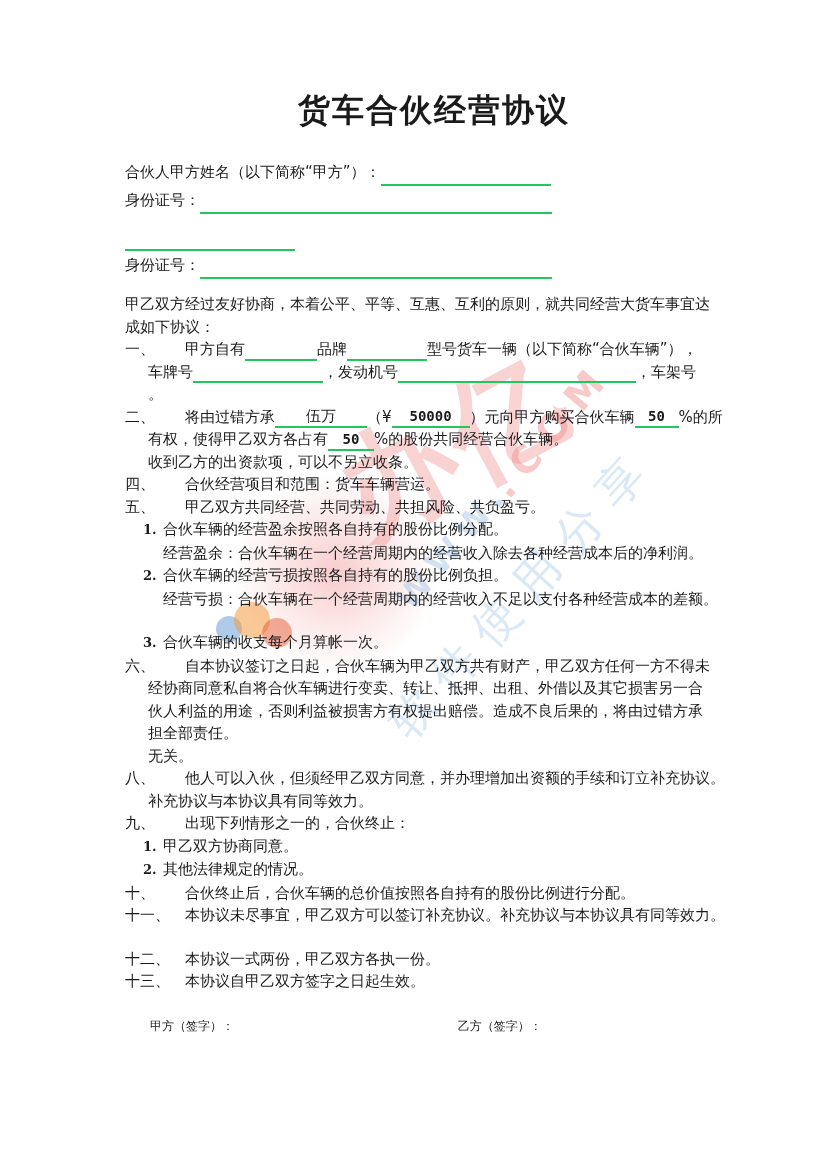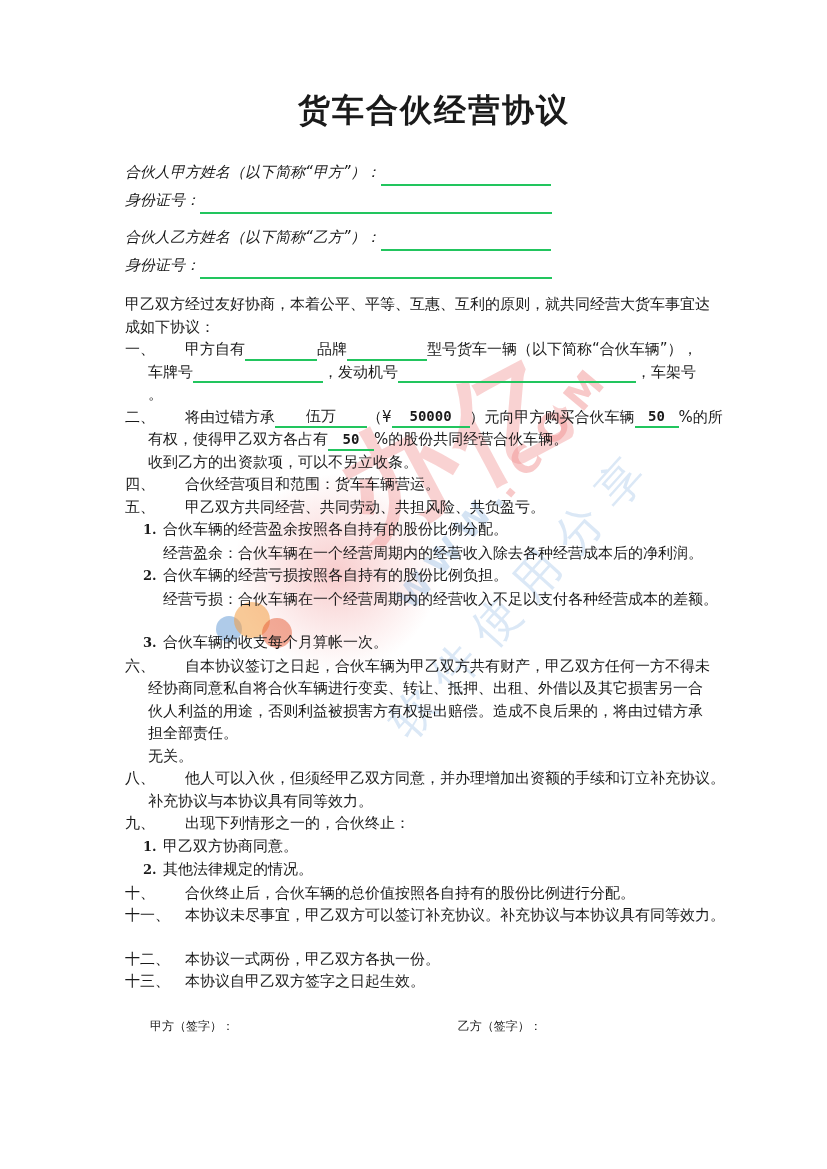--- a/index.html
+++ b/index.html
@@ -52,21 +52,21 @@
   .wm-blob .b1{left:0;top:20px;width:26px;height:26px;background:rgba(110,160,215,0.55);}
   .wm-blob .b2{left:18px;top:6px;width:36px;height:36px;background:rgba(242,156,66,0.55);}
   .wm-blob .b3{left:46px;top:22px;width:30px;height:30px;background:rgba(230,92,54,0.50);}
   
   .content{position:absolute;left:125px;top:88px;width:618px;z-index:1;}
   .title{
     font-size:32px;font-weight:bold;text-align:center;
     margin:0 0 26px 0;line-height:44px;letter-spacing:2px;
   }
   .pline{line-height:28px;font-size:15px;white-space:nowrap;}
-  .party-block{margin-bottom:9px;font-style:italic;}
+  .party-block{margin-bottom:9px;}
   #preamble{margin-top:14px;}
   .fline{line-height:22.5px;font-size:15px;white-space:nowrap;}
   .fline .num{display:inline-block;width:60px;}
   .fline.cont{padding-left:23px;}
   .fline.sub-line{padding-left:18px;}
   .fline.sub-line.cont{padding-left:38px;}
   .sub-line .subnum{display:inline-block;width:20px;font-size:13px;font-weight:bold;font-family:"DejaVu Serif",serif;}
   .gap-before{margin-top:21px;}
   .blank{
     display:inline-block;
@@ -98,21 +98,21 @@
   </div>
 
   <div class="content">
     <h1 class="title">货车合伙经营协议</h1>
     <div id="parties">
         <div class="party-block">
           <div class="pline"><span>合伙人甲方姓名（以下简称“甲方”）：</span><span class="blank" style="width: 170px;"></span></div>
           <div class="pline"><span>身份证号：</span><span class="blank" style="width: 352px;"></span></div>
         </div>
         <div class="party-block">
-          <div class="pline"><span>合伙人乙方姓名（以下简称“乙方”）：</span><span class="blank" style="width: 170px;"></span></div>
+          <div class="pline"><span class="blank" style="width: 170px;"></span></div>
           <div class="pline"><span>身份证号：</span><span class="blank" style="width: 352px;"></span></div>
         </div>
       </div>
     <div id="preamble">
         <div class="fline"><span>甲乙双方经过友好协商，本着公平、平等、互惠、互利的原则，就共同经营大货车事宜达</span></div>
         <div class="fline"><span>成如下协议：</span></div>
       </div>
     <div id="clauses">
         <div class="clause">
           <div class="fline"><span class="num">一、</span><span>甲方自有</span><span class="blank" style="width: 72px;"></span><span>品牌</span><span class="blank" style="width: 80px;"></span><span>型号货车一辆（以下简称“合伙车辆”），</span></div>

